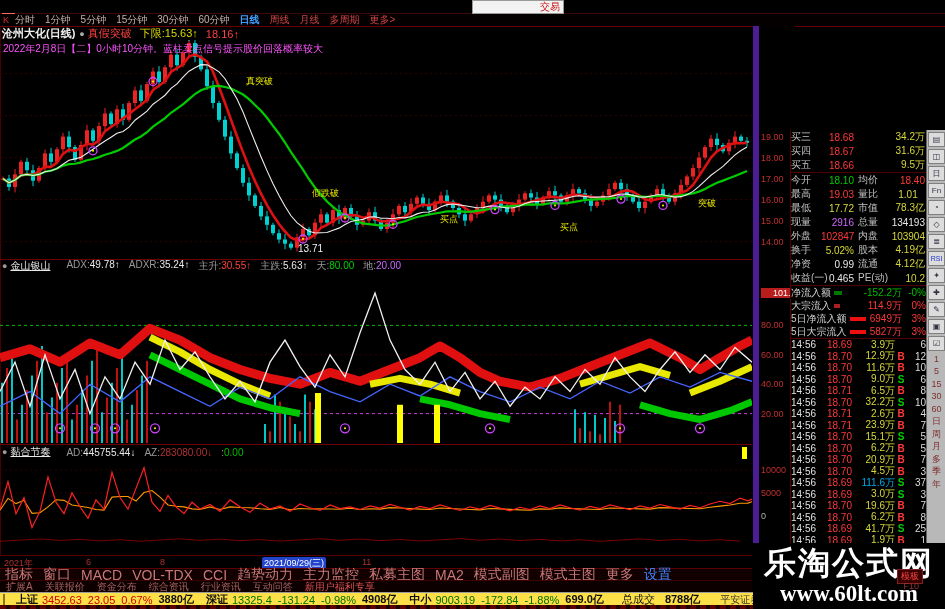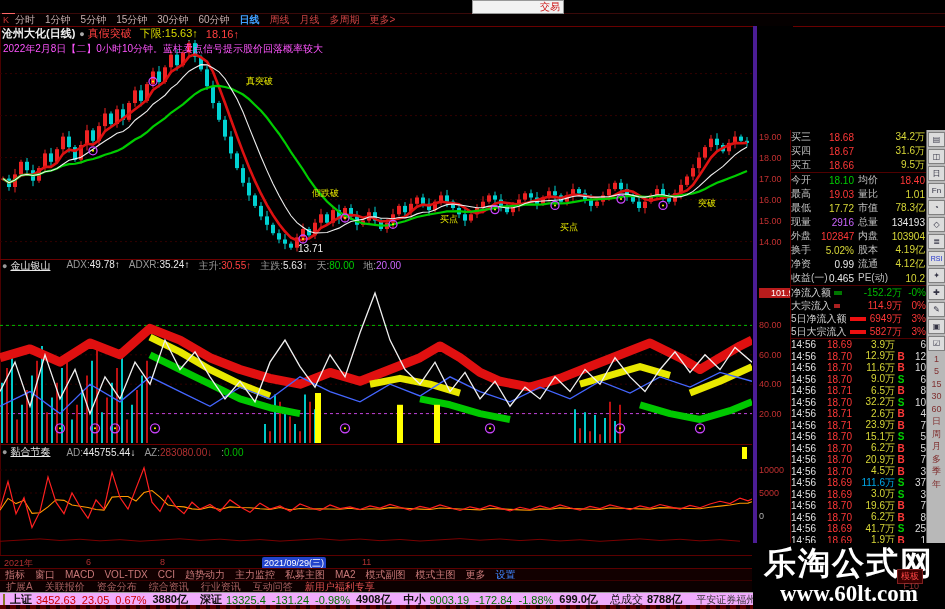--- a/index.html
+++ b/index.html
@@ -42,43 +42,43 @@
   .ph-dot{color:#999;margin-right:3px;font-size:9px;}
   .ph-param{margin-right:9px;}
   .ph-param .lbl{color:#999;}
   .chip{display:inline-block;width:8px;height:9px;margin-left:12px;}
   
   #dateaxis{left:0;top:555px;width:752px;height:12px;background:#000;border-top:1px solid #5a0000;font-size:9px;}
   .d-item{position:absolute;top:1px;color:#b03030;white-space:nowrap;}
   .d-item.hl{background:#2244cc;color:#fff;padding:0 2px;border-radius:2px;}
   
   #tabs1{left:0;top:568px;width:752px;height:11px;background:#120000;border-top:1px solid #5a0000;
-         display:flex;align-items:center;font-size:10px;}
+         display:flex;align-items:center;font-size:14px;}
   #tabs2{left:0;top:580px;width:752px;height:11px;background:#0c0000;border-top:1px solid #3a0000;
          display:flex;align-items:center;font-size:10px;}
   .t1-item{margin:0 5px;color:#c87878;white-space:nowrap;}
   .t1-item.blue{color:#3f85ff;}
   .t2-item{margin:16px 6px;color:#a86060;white-space:nowrap;}
   .t2-item.red{color:#e05050;}
   #tplbadge{position:absolute;right:22px;top:569px;font-size:9px;color:#ff4444;background:#3a0000;
             border:1px solid #802020;padding:0 3px;z-index:4;}
   #f10lbl{position:absolute;right:26px;top:581px;font-size:9px;color:#993333;z-index:4;}
   
-  #statusbar{left:0;top:592px;width:756px;height:13px;background:#f0abfc;border-top:1px solid #9a9a9a;
-             display:flex;align-items:center;font-size:11px;color:#111;white-space:nowrap;}
+  #statusbar{left:0;top:592px;width:756px;height:13px;background:#fde047;border-top:1px solid #9a9a9a;
+             display:flex;align-items:center;font-size:11px;color:#111;white-space:nowrap;gap:6px;}
   #statusbar .docicon{width:9px;height:10px;background:#e8d060;border:1px solid #887722;margin:0 5px 0 3px;}
   .idx-name{font-weight:bold;margin-right:4px;}
   .idx-up{color:#cc0000;margin-right:6px;}
   .idx-down{color:#007000;margin-right:6px;}
   .idx-amt{color:#111;margin-right:12px;font-weight:bold;}
   #broker{color:#333;font-size:10px;margin-left:4px;}
   #botstrip{left:0;top:605px;width:756px;height:4px;
             background:repeating-linear-gradient(90deg,#5a0000 0 6px,#1a0000 6px 10px);}
   
-  #axiscol{left:753px;top:26px;width:36px;height:566px;background:#000;border-left:4px solid #4c1d95;}
+  #axiscol{left:753px;top:26px;width:36px;height:566px;background:#000;border-left:6px solid #4c1d95;}
   .ax{position:absolute;left:2px;font-size:9px;color:#c03030;white-space:nowrap;}
   .ax.hl{background:#b91c1c;color:#fff;padding:0 12px;text-align:center;}
   .ax.gray{color:#b0b0b0;}
   
   #rightpanel{left:790px;top:130px;width:136px;height:413px;background:#000;border-left:1px solid #500000;font-size:10px;}
   .q-row{height:14px;display:flex;align-items:center;white-space:nowrap;}
   .q-row .lab{color:#c0c0c0;width:30px;}
   .q-row .val{width:33px;text-align:right;}
   .q-row .lab2{color:#c0c0c0;width:33px;margin-left:4px;}
   .q-row .val2{flex:1;text-align:right;padding-right:2px;}
@@ -673,21 +673,21 @@
       <div class="q-row">
         <span class="lab">今开</span>
         <span class="val" style="color: rgb(0, 204, 0);">18.10</span>
         <span class="lab2">均价</span>
         <span class="val2" style="color: rgb(255, 56, 56);">18.40</span>
       </div>
       <div class="q-row">
         <span class="lab">最高</span>
         <span class="val" style="color: rgb(255, 56, 56);">19.03</span>
         <span class="lab2">量比</span>
-        <span class="val2" style="color: rgb(216, 216, 56);">1.01</span>
+        <span class="val2" style="color: rgb(216, 216, 56); text-align: center;">1.01</span>
       </div>
       <div class="q-row">
         <span class="lab">最低</span>
         <span class="val" style="color: rgb(216, 216, 56);">17.72</span>
         <span class="lab2">市值</span>
         <span class="val2" style="color: rgb(216, 216, 56);">78.3亿</span>
       </div>
       <div class="q-row">
         <span class="lab">现量</span>
         <span class="val" style="color: rgb(204, 102, 255);">2916</span>

